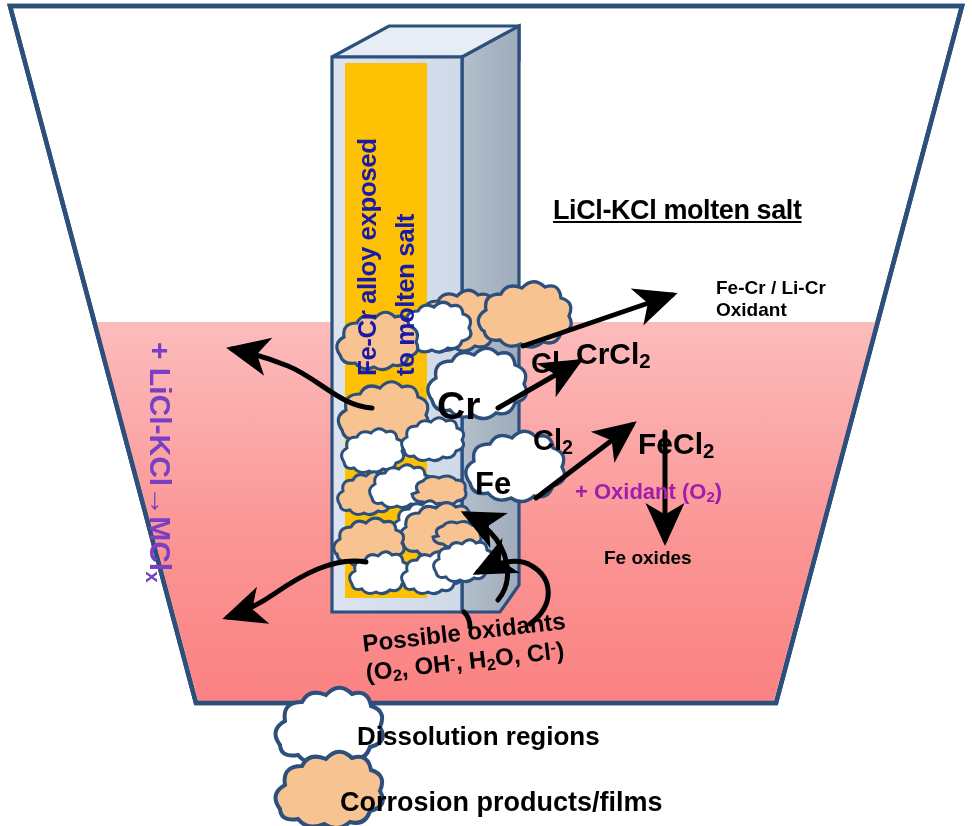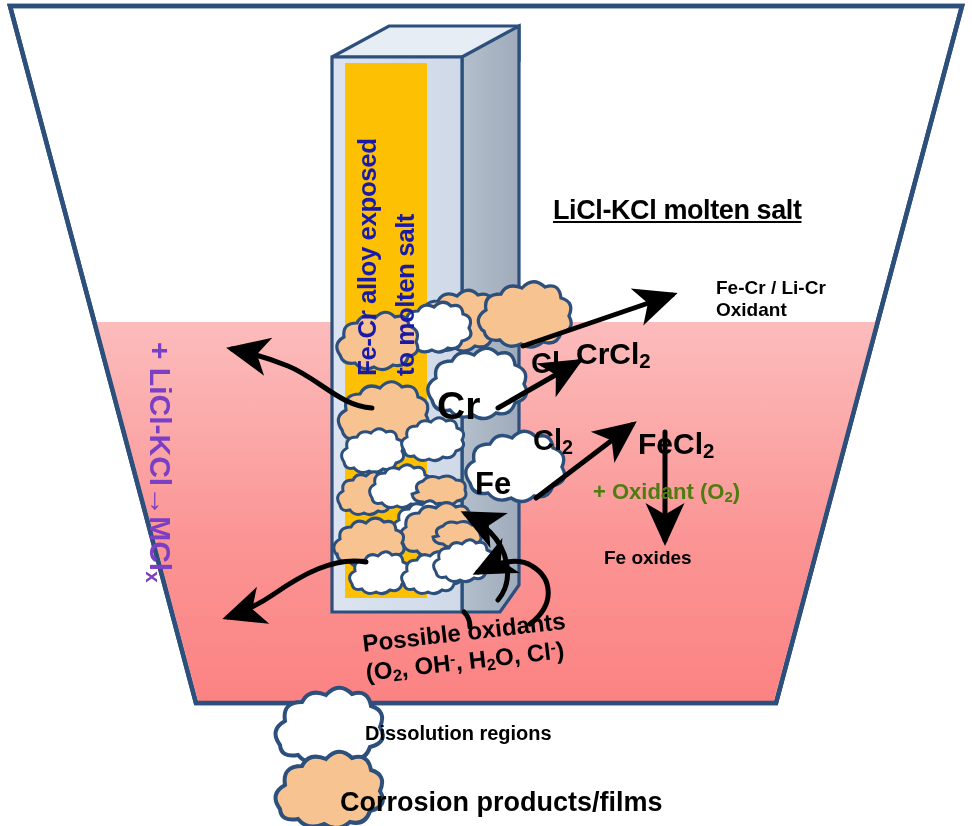--- a/index.html
+++ b/index.html
@@ -43,35 +43,35 @@
     font-weight: bold;
   }
   #lbl-molten-salt { left: 553px; top: 196px; font-size: 27px; letter-spacing: -0.4px; text-decoration: underline; }
   #lbl-spinels { left: 688px; top: 277px; font-size: 19px; line-height: 1.16; margin-left: 28px; }
   #lbl-crcl2 { left: 576px; top: 338px; font-size: 30px; }
   #lbl-fecl2 { left: 638px; top: 401px; font-size: 30px; margin-top: 27px; }
   #lbl-cl2-a { left: 531px; top: 348px; font-size: 29px; }
   #lbl-cl2-b { left: 533px; top: 425px; font-size: 29px; }
   #lbl-cr { left: 437px; top: 385px; font-size: 39px; z-index: 6; }
   #lbl-fe { left: 475px; top: 468px; font-size: 31px; z-index: 6; text-align: center; }
-  #lbl-oxidant { left: 593px; top: 480px; font-size: 22px; color: #4d7c0f; }
+  #lbl-oxidant { left: 575px; top: 480px; font-size: 22px; color: #a21caf; }
   #lbl-fe-oxides { left: 604px; top: 548px; font-size: 19px; }
   #lbl-possible {
     left: 361px; top: 630px; font-size: 24px;
     transform: rotate(-6.5deg); transform-origin: left top;
     line-height: 1.2;
   }
   #lbl-licl-vertical {
     left: 176px; top: 342px;
     font-size: 30px; color: #7b3fc4;
     transform: rotate(90deg);
     transform-origin: left top;
     letter-spacing: 0px;
   }
-  #lbl-legend-1 { left: 357px; top: 723px; font-size: 20px; margin-left: 8px; }
+  #lbl-legend-1 { left: 357px; top: 723px; font-size: 26px; }
   #lbl-legend-2 { left: 340px; top: 788px; font-size: 27px; }
   .alloy-text {
     position: absolute;
     font-family: "Liberation Sans", sans-serif;
     font-weight: bold;
     color: #1a1aa8;
     white-space: nowrap;
     font-size: 26px;
     transform: rotate(-90deg);
     transform-origin: left top;

